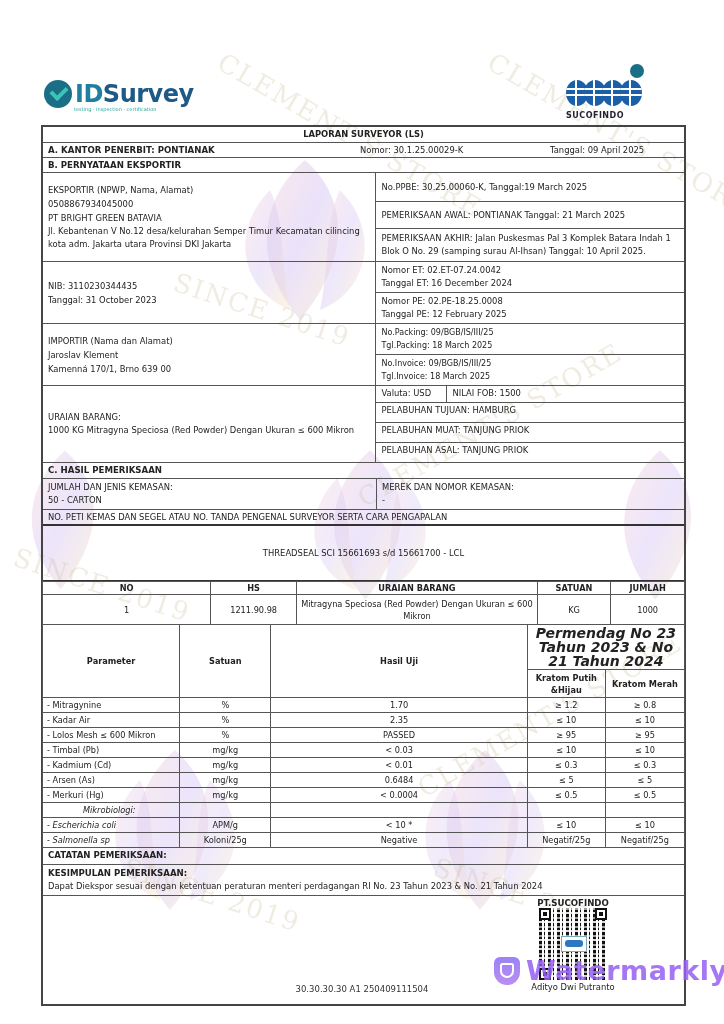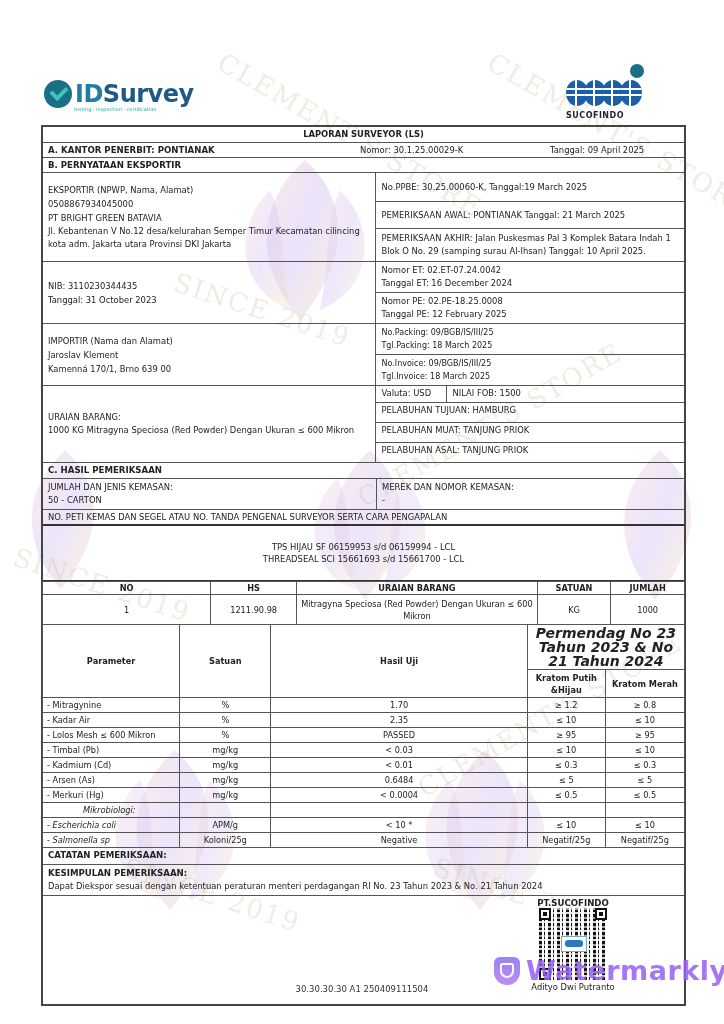--- a/index.html
+++ b/index.html
@@ -213,21 +213,20 @@
         <div>-</div>
       </div>
     </div>
 
     <div class="row thick" style="height:14px;">
       <div class="cell" style="width:100%;">NO. PETI KEMAS DAN SEGEL ATAU NO. TANDA PENGENAL SURVEYOR SERTA CARA PENGAPALAN</div>
     </div>
 
     <div class="row thick" style="height:54px;">
       <div class="cell vc center" style="width:100%;line-height:12px;">
-        <div>TPS HIJAU SF 06159953 s/d 06159994 - LCL</div>
         <div>THREADSEAL SCI 15661693 s/d 15661700 - LCL</div>
       </div>
     </div>
 
     <div class="row" style="border-bottom:none;">
       <table class="grid" style="margin:-1px -1px 0 -1px;width:calc(100% + 2px);">
         <colgroup>
             <col style="width:137px">
             <col style="width:70px">
             <col style="width:196px">

